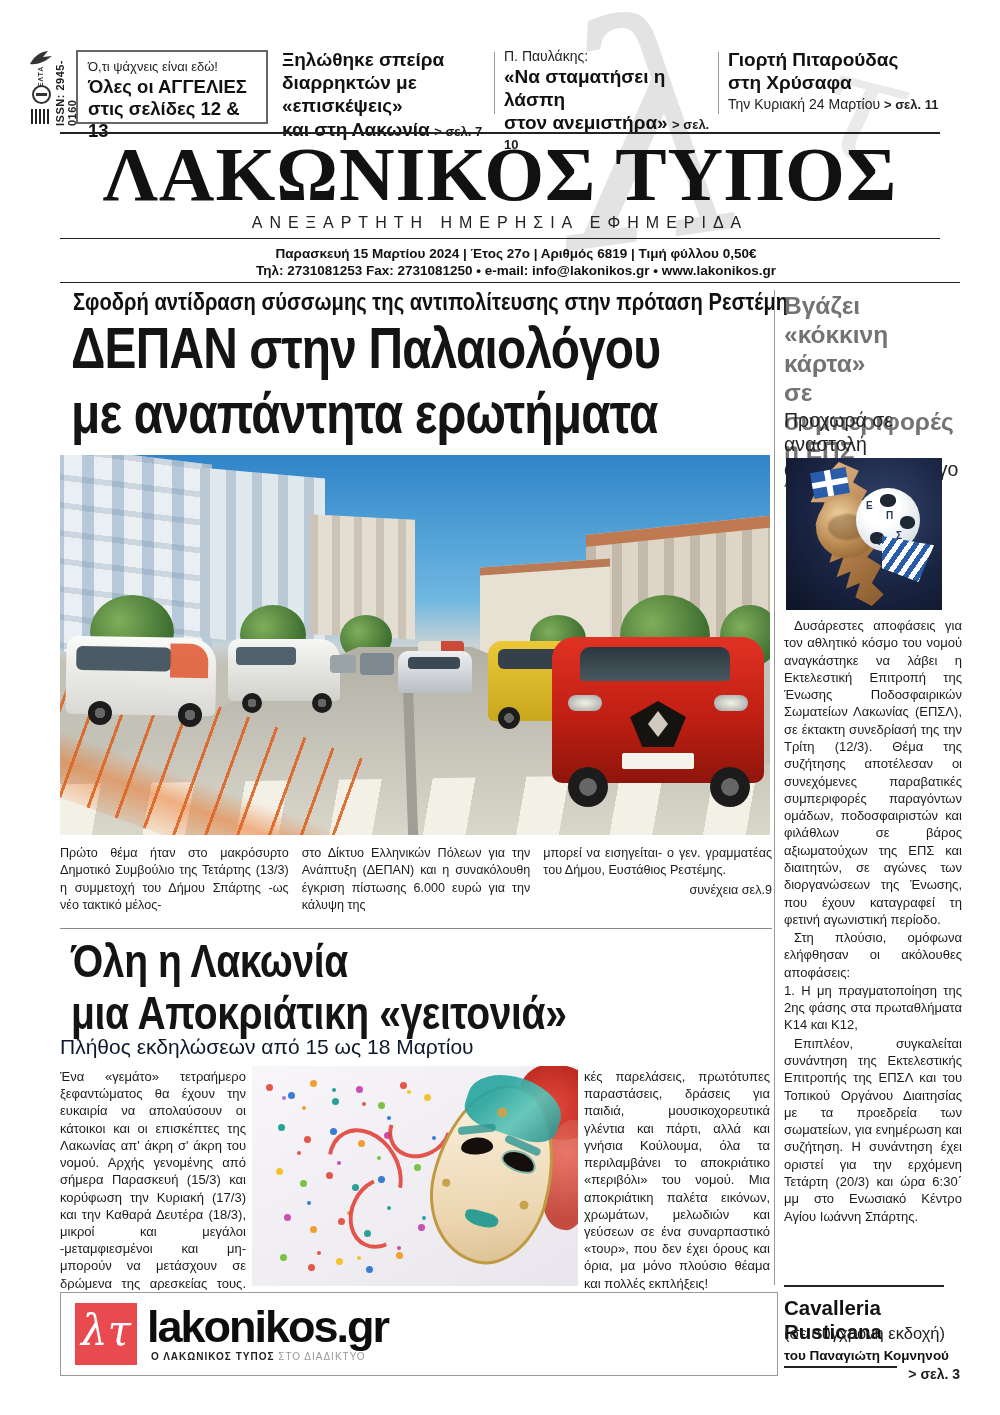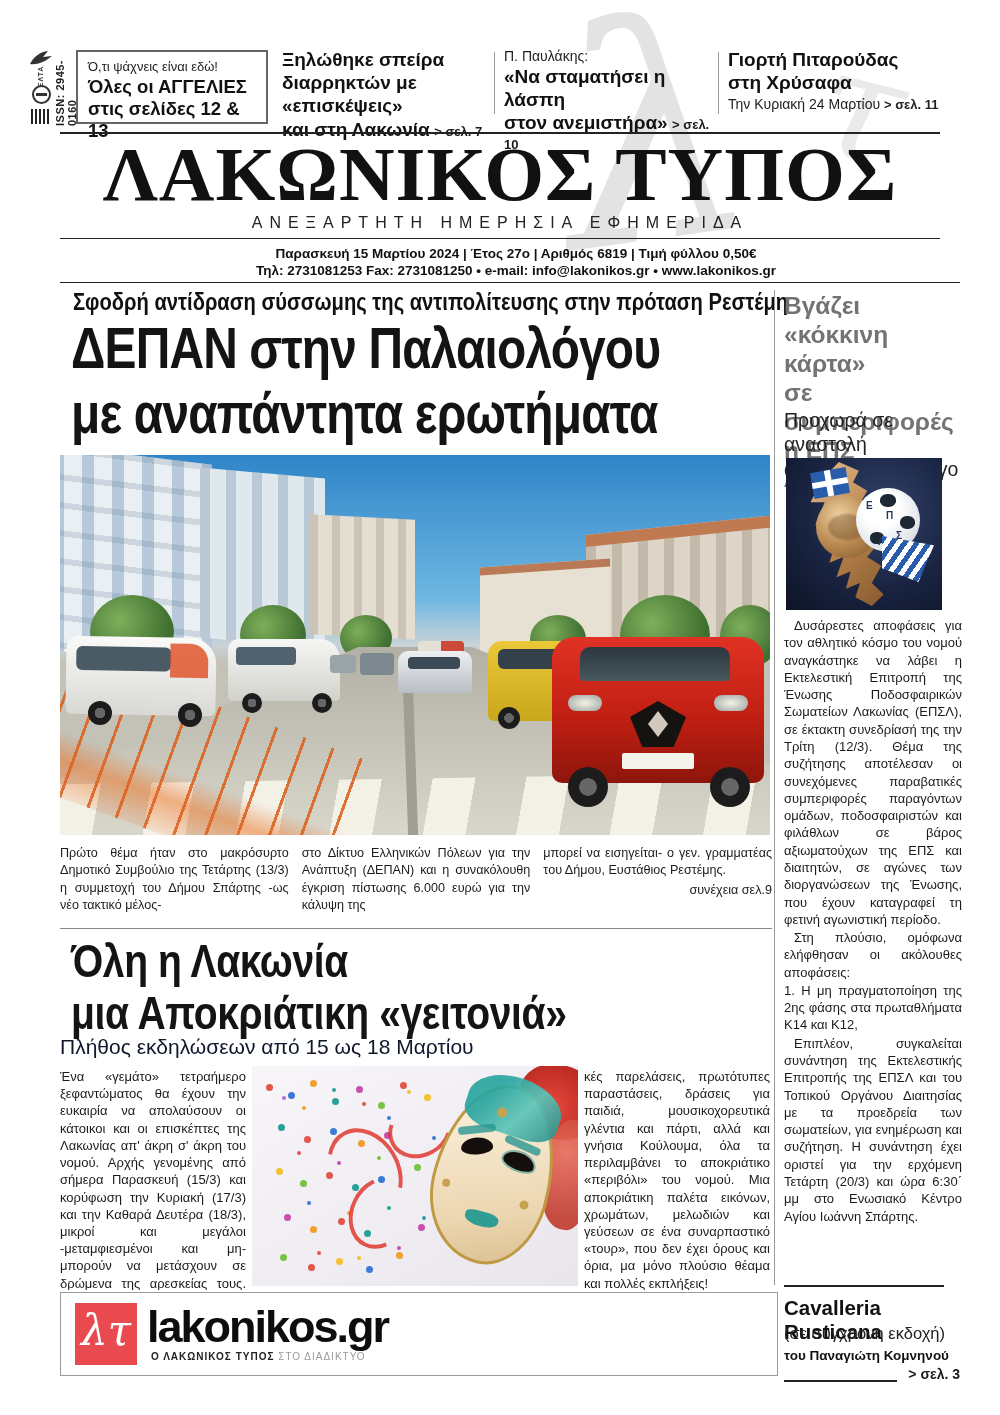--- a/index.html
+++ b/index.html
@@ -141,21 +141,21 @@
   .eps-pent { position:absolute; background:#1e2734; border-radius:45%; }
   .eps-letter { position:absolute; font-size:10px; font-weight:bold; color:#24355c; }
   .eps-stripes { position:absolute; left:96px; top:78px; width:52px; height:46px; background:repeating-linear-gradient(125deg,#2a5cac 0 5px,#ffffff 5px 10px); clip-path:polygon(0 0, 100% 20%, 70% 100%, 0 70%); }
   .rc-body { left:784px; top:617px; width:178px; height:652px; overflow:hidden; font-size:13px; line-height:1.33; text-align:justify; color:#1b1b1b; }
   .rc-body p { margin:0 0 1px 0; text-indent:10px; }
   .rc-body p.noindent { text-indent:0; }
   .rc-rule { left:784px; top:1285px; width:160px; height:2px; background:#222; }
   .cav-title { left:784px; top:1296px; width:180px; font-size:20.5px; font-weight:bold; color:#111; }
   .cav-sub1 { left:784px; top:1324px; width:180px; font-size:16.5px; color:#222; }
   .cav-sub2 { left:784px; top:1348px; width:180px; font-size:13.5px; font-weight:bold; color:#111; }
-  .cav-refrow { left:784px; top:1366px; width:176px; display:flex; align-items:flex-end; gap:11px; }
+  .cav-refrow { left:784px; top:1366px; width:176px; display:flex; align-items:flex-start; gap:11px; }
   .cav-refrow .dash { flex:1; height:2px; background:#222; }
   .cav-refrow .page-ref { font-size:14px; }
 
   
   .banner { left:60px; top:1292px; width:718px; height:84px; border:1.5px solid #9a9a9a; display:flex; align-items:center; padding:0 14px; background:#fff; }
   .banner-logo-sq { width:62px; height:62px; background:#e84a50; display:flex; align-items:center; justify-content:center; }
   .banner-glyph { color:#fff; font-family:"DejaVu Serif", serif; font-style:italic; font-size:42px; line-height:1; margin-top:-6px;text-align:right; }
   .banner-text { margin-left:10px; }
   .banner-title { font-size:45px; font-weight:bold; letter-spacing:-2px; color:#0d0d0d; line-height:.95; }
   .banner-sub { font-size:10px; letter-spacing:1px; margin-top:2px; margin-left:4px; }

